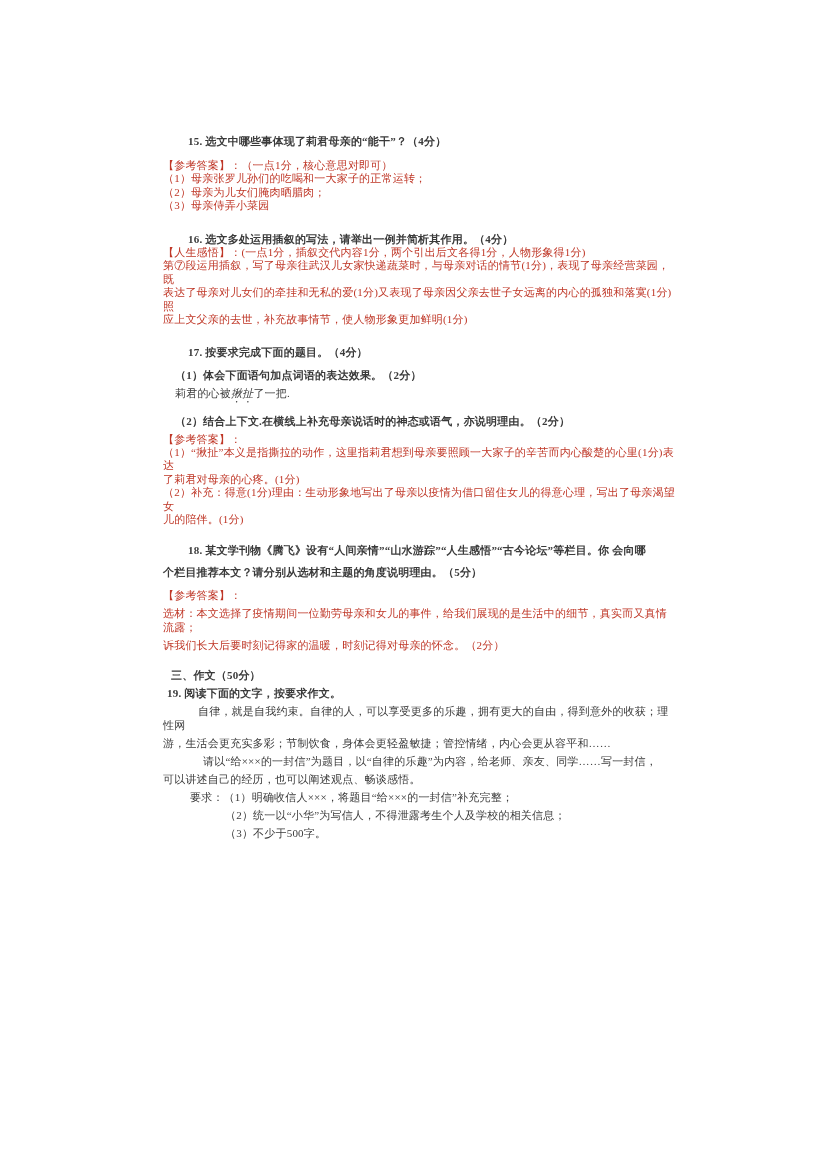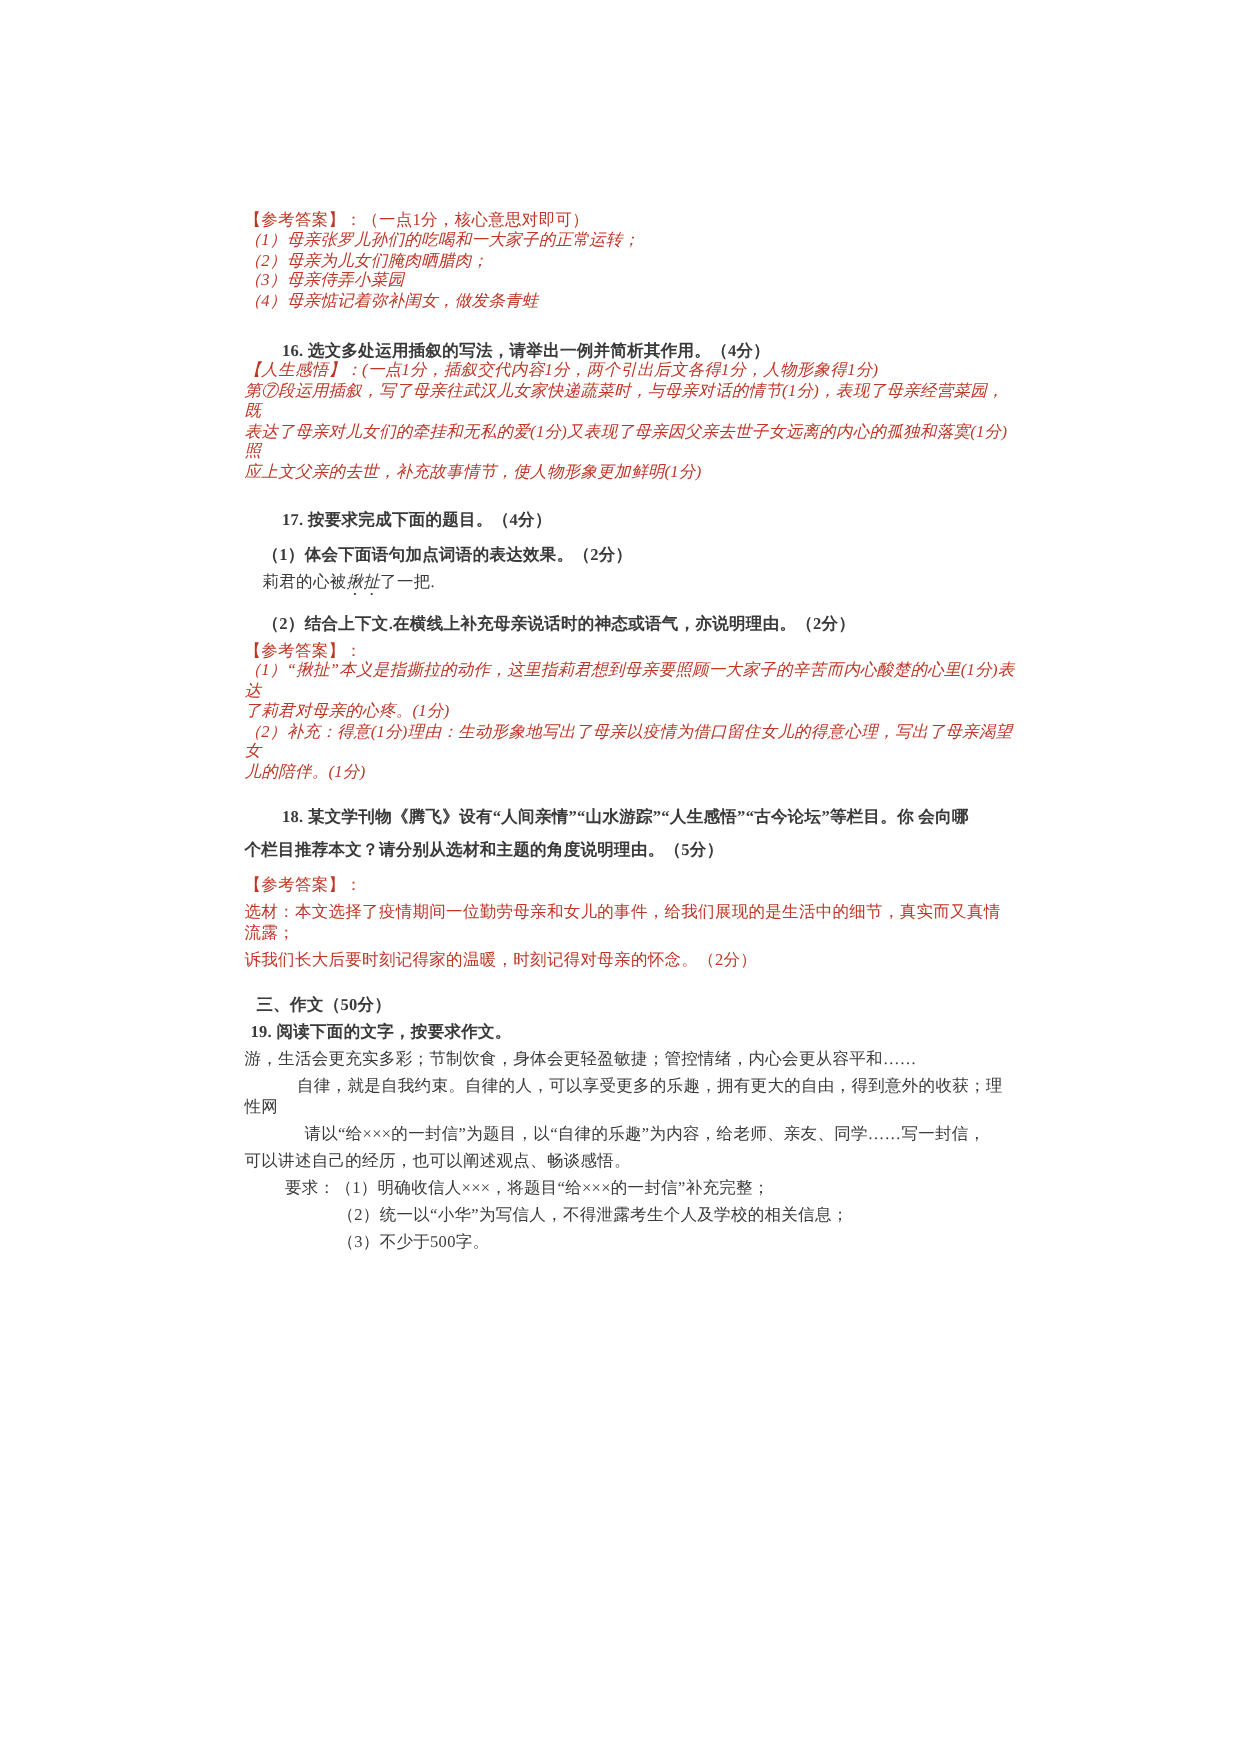--- a/index.html
+++ b/index.html
@@ -12,21 +12,21 @@
     color:var(--ink,#333);
   }
   .content {
     position:absolute;
     left:163px; top:130px;
     width:514px;
   }
   .content p { margin:0; padding:0; font-size:11px; line-height:14px; letter-spacing:0.2px; }
   .stem { font-weight:700; font-size:11.5px; color:var(--ink,#333); }
   .red  { color:var(--red,#bf3626); }
-  .dense { line-height:13.5px !important;font-style:italic; }
+  .dense { line-height:13.5px !important; }
   .body { color:var(--ink,#333); }
 
   
   .ind25 { text-indent:25px; }
   .ind12 { text-indent:12px; }
   .ind8  { text-indent:8px; }
   .ind4  { text-indent:4px; }
   .ind35 { text-indent:35px; }
   .ind40 { text-indent:40px; }
   .ind27 { text-indent:27px; }
@@ -54,25 +54,25 @@
     border-bottom:1px solid var(--ink,#333);
     vertical-align:baseline;
   }
 </style>
 </head>
 <body>
 
 <div class="page">
   <div class="content">
 
+    <p class="stem ind25 mt4">15. 选文中哪些事体现了莉君母亲的“能干”？（4分）</p>
     <p class="red mt10">【参考答案】：（一点1分，核心意思对即可）</p>
     <p class="red dense">（1）母亲张罗儿孙们的吃喝和一大家子的正常运转；</p>
     <p class="red dense">（2）母亲为儿女们腌肉晒腊肉；</p>
     <p class="red dense">（3）母亲侍弄小菜园</p>
-    <p class="red dense">（4）母亲惦记着弥补闺女，做发条青蛙</p>
 
     <p class="stem ind25 mt19">16. 选文多处运用插叙的写法，请举出一例并简析其作用。（4分）</p>
     <p class="red dense">【人生感悟】：(一点1分，插叙交代内容1分，两个引出后文各得1分，人物形象得1分)</p>
     <p class="red dense">第⑦段运用插叙，写了母亲往武汉儿女家快递蔬菜时，与母亲对话的情节(1分)，表现了母亲经营菜园，既</p>
     <p class="red dense">表达了母亲对儿女们的牵挂和无私的爱(1分)又表现了母亲因父亲去世子女远离的内心的孤独和落寞(1分)照</p>
     <p class="red dense">应上文父亲的去世，补充故事情节，使人物形象更加鲜明(1分)</p>
 
     <p class="stem ind25 mt18">17. 按要求完成下面的题目。（4分）</p>
     <p class="stem ind12 mt9">（1）体会下面语句加点词语的表达效果。（2分）</p>
     <p class="body ind12 mt4"><span>莉君的心被</span><span class="emph">揪扯</span><span>了一把.</span></p>
@@ -84,22 +84,22 @@
     <p class="red dense">儿的陪伴。(1分)</p>
 
     <p class="stem ind25 mt16">18. 某文学刊物《腾飞》设有“人间亲情”“山水游踪”“人生感悟”“古今论坛”等栏目。你 会向哪</p>
     <p class="stem mt8">个栏目推荐本文？请分别从选材和主题的角度说明理由。（5分）</p>
     <p class="red mt9">【参考答案】：</p>
     <p class="red mt4">选材：本文选择了疫情期间一位勤劳母亲和女儿的事件，给我们展现的是生活中的细节，真实而又真情流露；</p>
     <p class="red mt4">诉我们长大后要时刻记得家的温暖，时刻记得对母亲的怀念。（2分）</p>
 
     <p class="stem ind8 mt16">三、作文（50分）</p>
     <p class="stem ind4 mt4">19. 阅读下面的文字，按要求作文。</p>
+    <p class="body ind35 mt4">自律，就是自我约束。自律的人，可以享受更多的乐趣，拥有更大的自由，得到意外的收获；理性网</p>
     <p class="body mt4">游，生活会更充实多彩；节制饮食，身体会更轻盈敏捷；管控情绪，内心会更从容平和……</p>
-    <p class="body ind35 mt4">自律，就是自我约束。自律的人，可以享受更多的乐趣，拥有更大的自由，得到意外的收获；理性网</p>
     <p class="body ind40 mt4">请以“给×××的一封信”为题目，以“自律的乐趣”为内容，给老师、亲友、同学……写一封信，</p>
     <p class="body mt4">可以讲述自己的经历，也可以阐述观点、畅谈感悟。</p>
     <p class="body ind27 mt4">要求：（1）明确收信人×××，将题目“给×××的一封信”补充完整；</p>
     <p class="body ind62 mt4">（2）统一以“小华”为写信人，不得泄露考生个人及学校的相关信息；</p>
     <p class="body ind62 mt4">（3）不少于500字。</p>
 
   </div>
 </div>
 
 </body></html>

